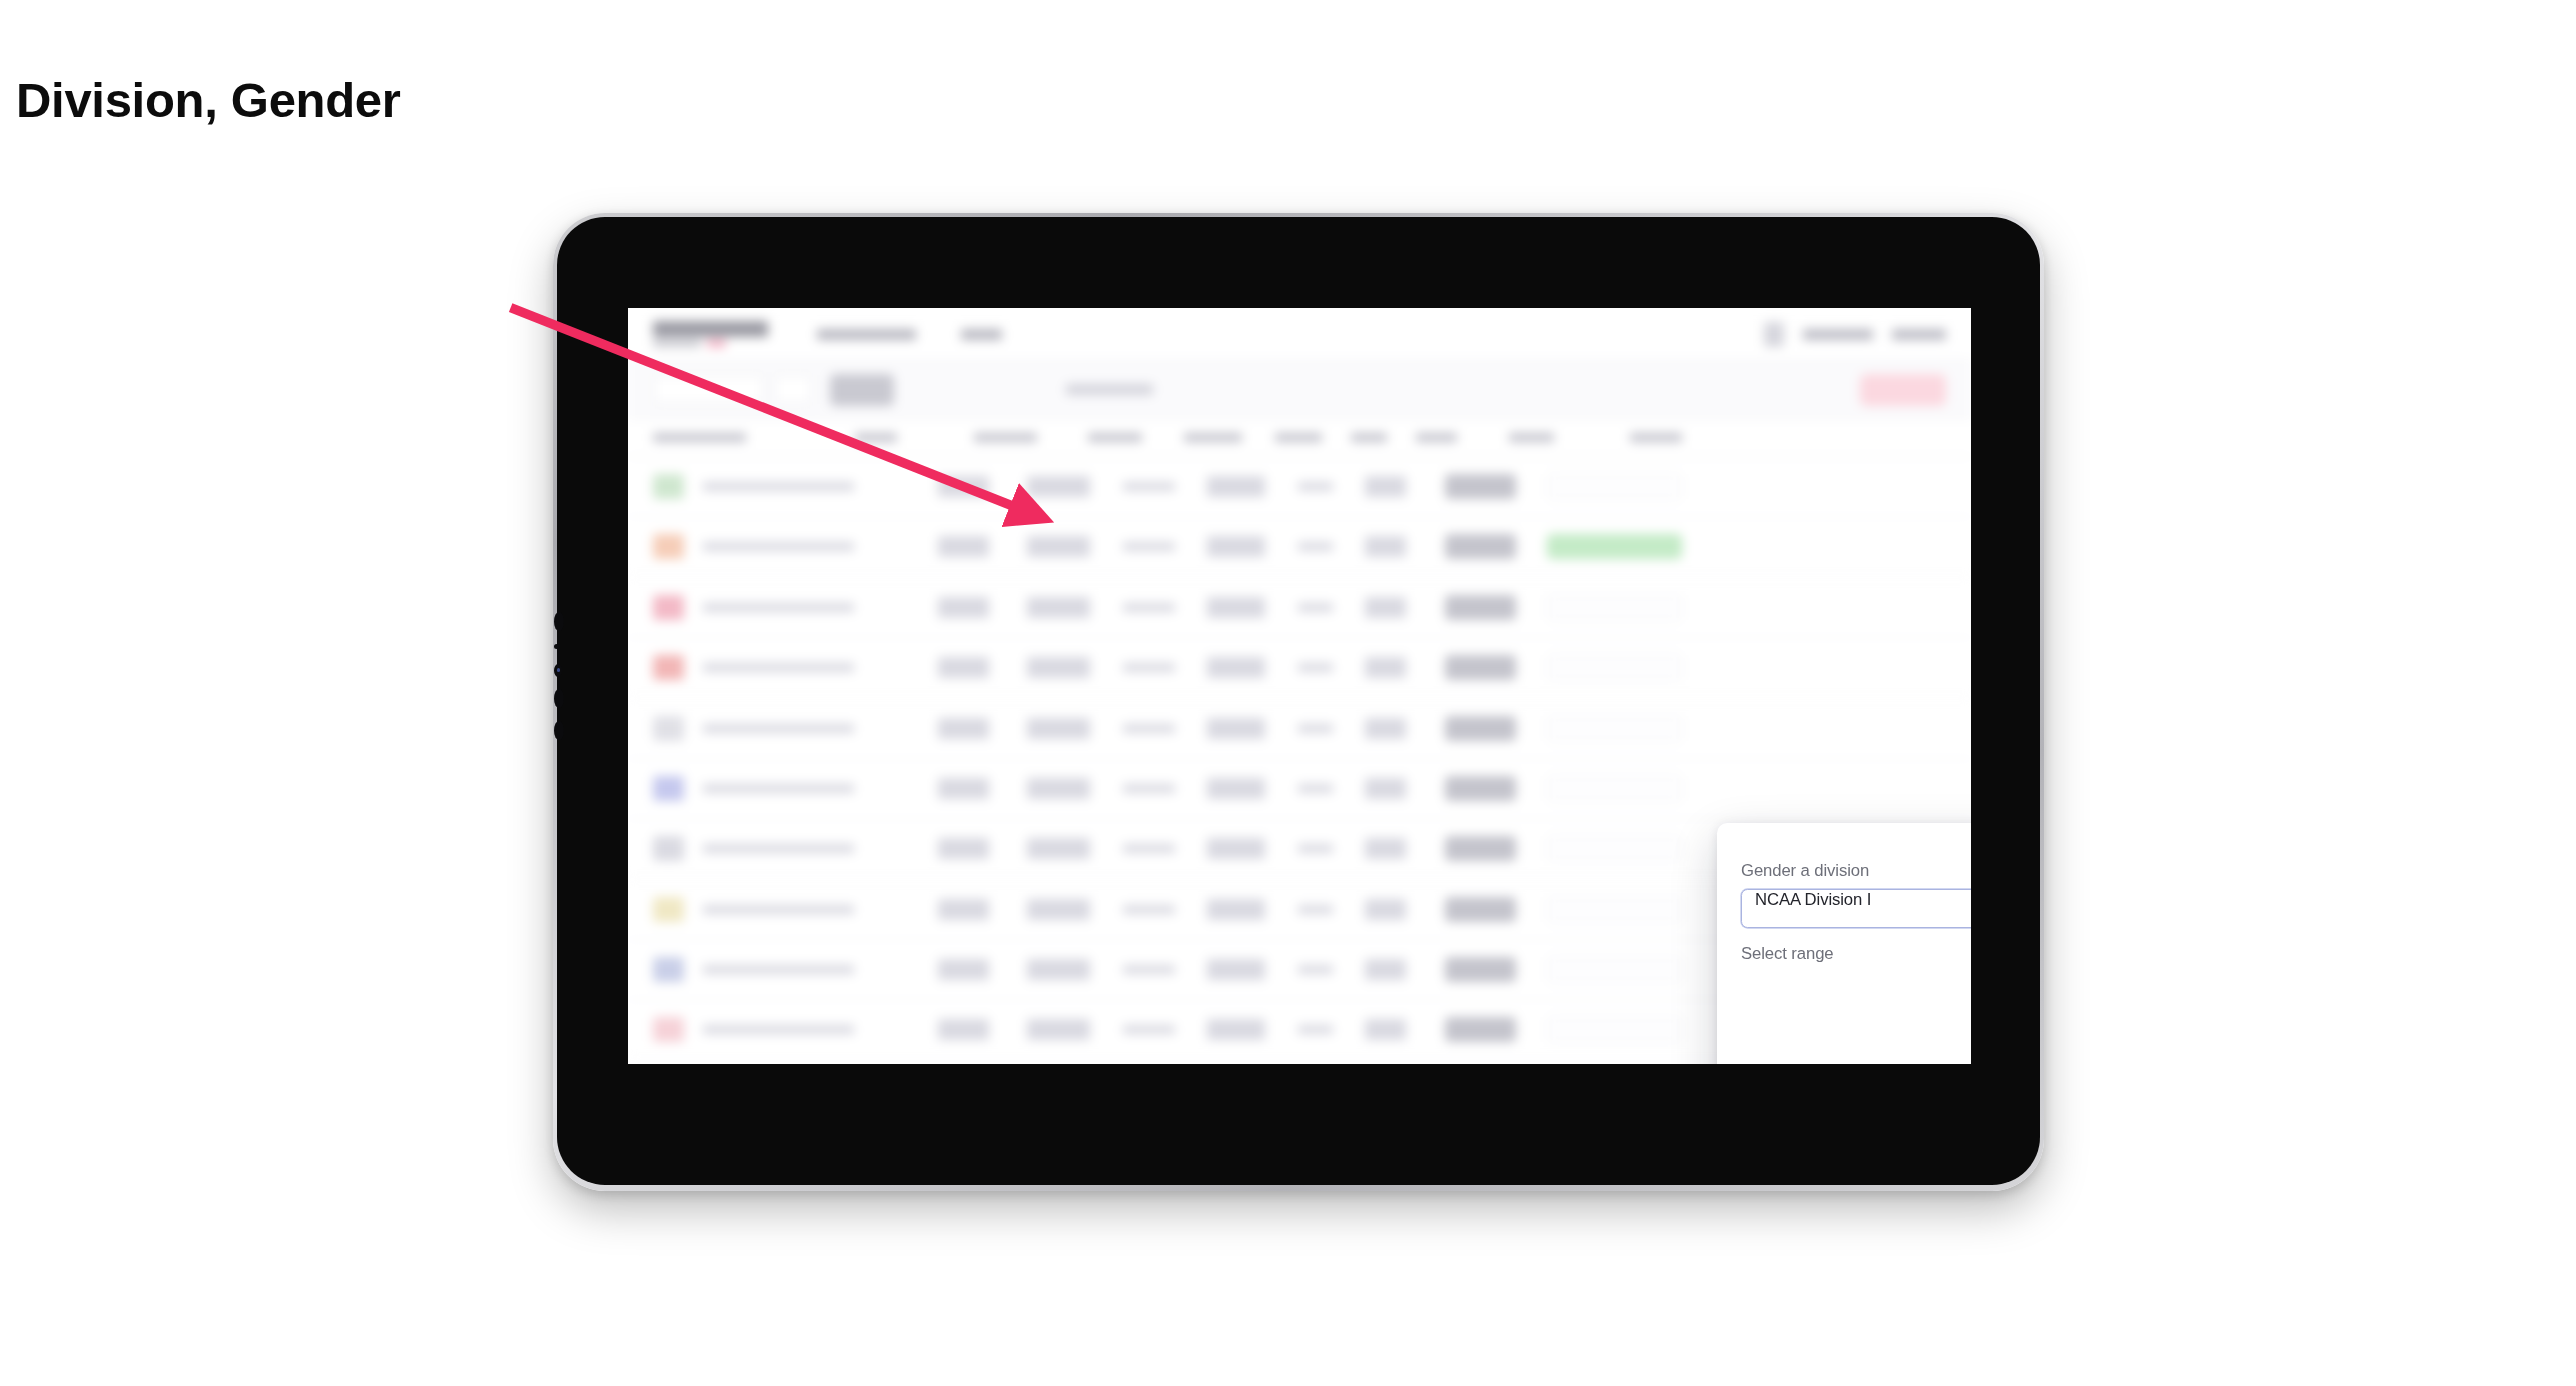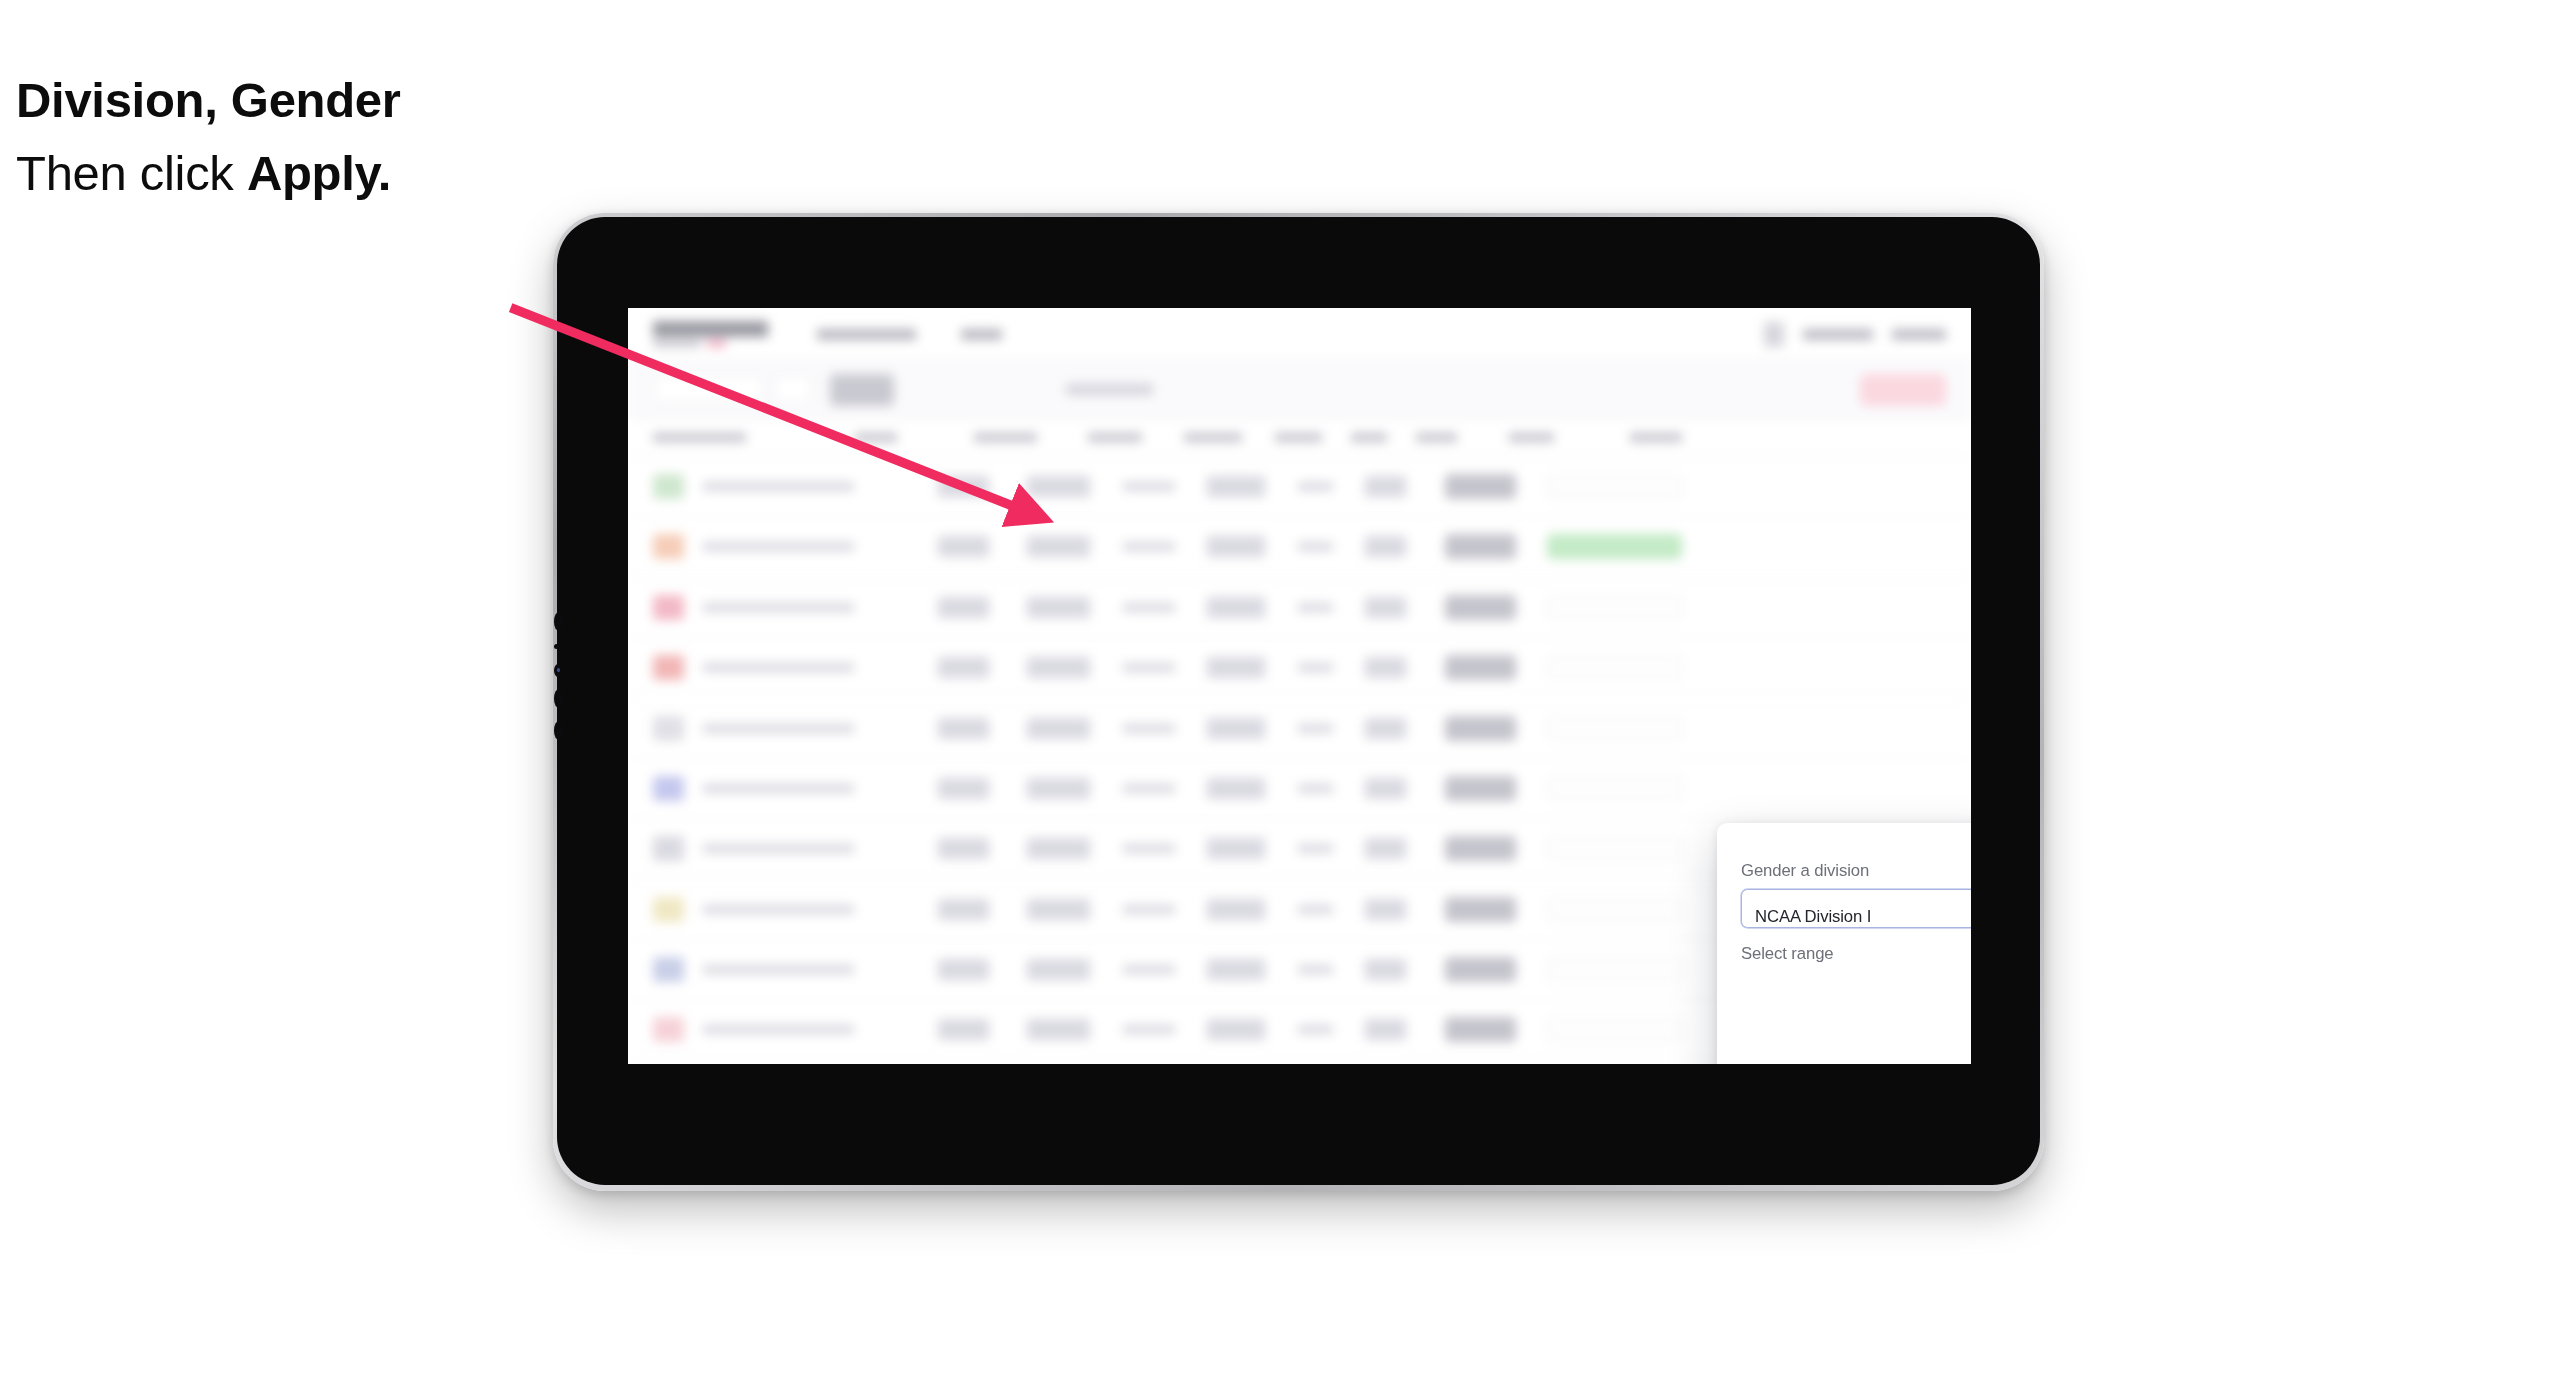--- a/index.html
+++ b/index.html
@@ -253,21 +253,21 @@
     letter-spacing: -0.1px;
   }
   .control {
     position: relative;
     width: 100%;
     height: 39px;
     border: 0.7px solid #d8d9e0;
     border-radius: 6.5px;
     background: #ffffff;
     display: flex;
-    align-items: flex-end;
+    align-items: flex-start;
     padding: 0 13px;
     cursor: pointer;
   }
   .control.focused {
     border-color: #aab4e0;
     box-shadow: 0 0 0 0.7px #c2caec;
   }
   .control-value {
     font-size: 16.7px;
     color: #23242b;
@@ -282,21 +282,20 @@
     pointer-events: none;
   }
 </style>
 </head>
 <body>
 
 <div id="stage">
 
   <div id="caption">
     <div><b>Division, Gender</b></div>
-    <div><span>Then click </span><b>Apply.</b></div>
   </div>
 
   <div id="tablet">
     <div class="device-rim"></div>
     <div class="device-bezel"></div>
     <div class="side-dots">
       <i class="sd1"></i>
       <i class="sd2"></i>
       <i class="sd3"></i>
       <i class="sd4"></i>

